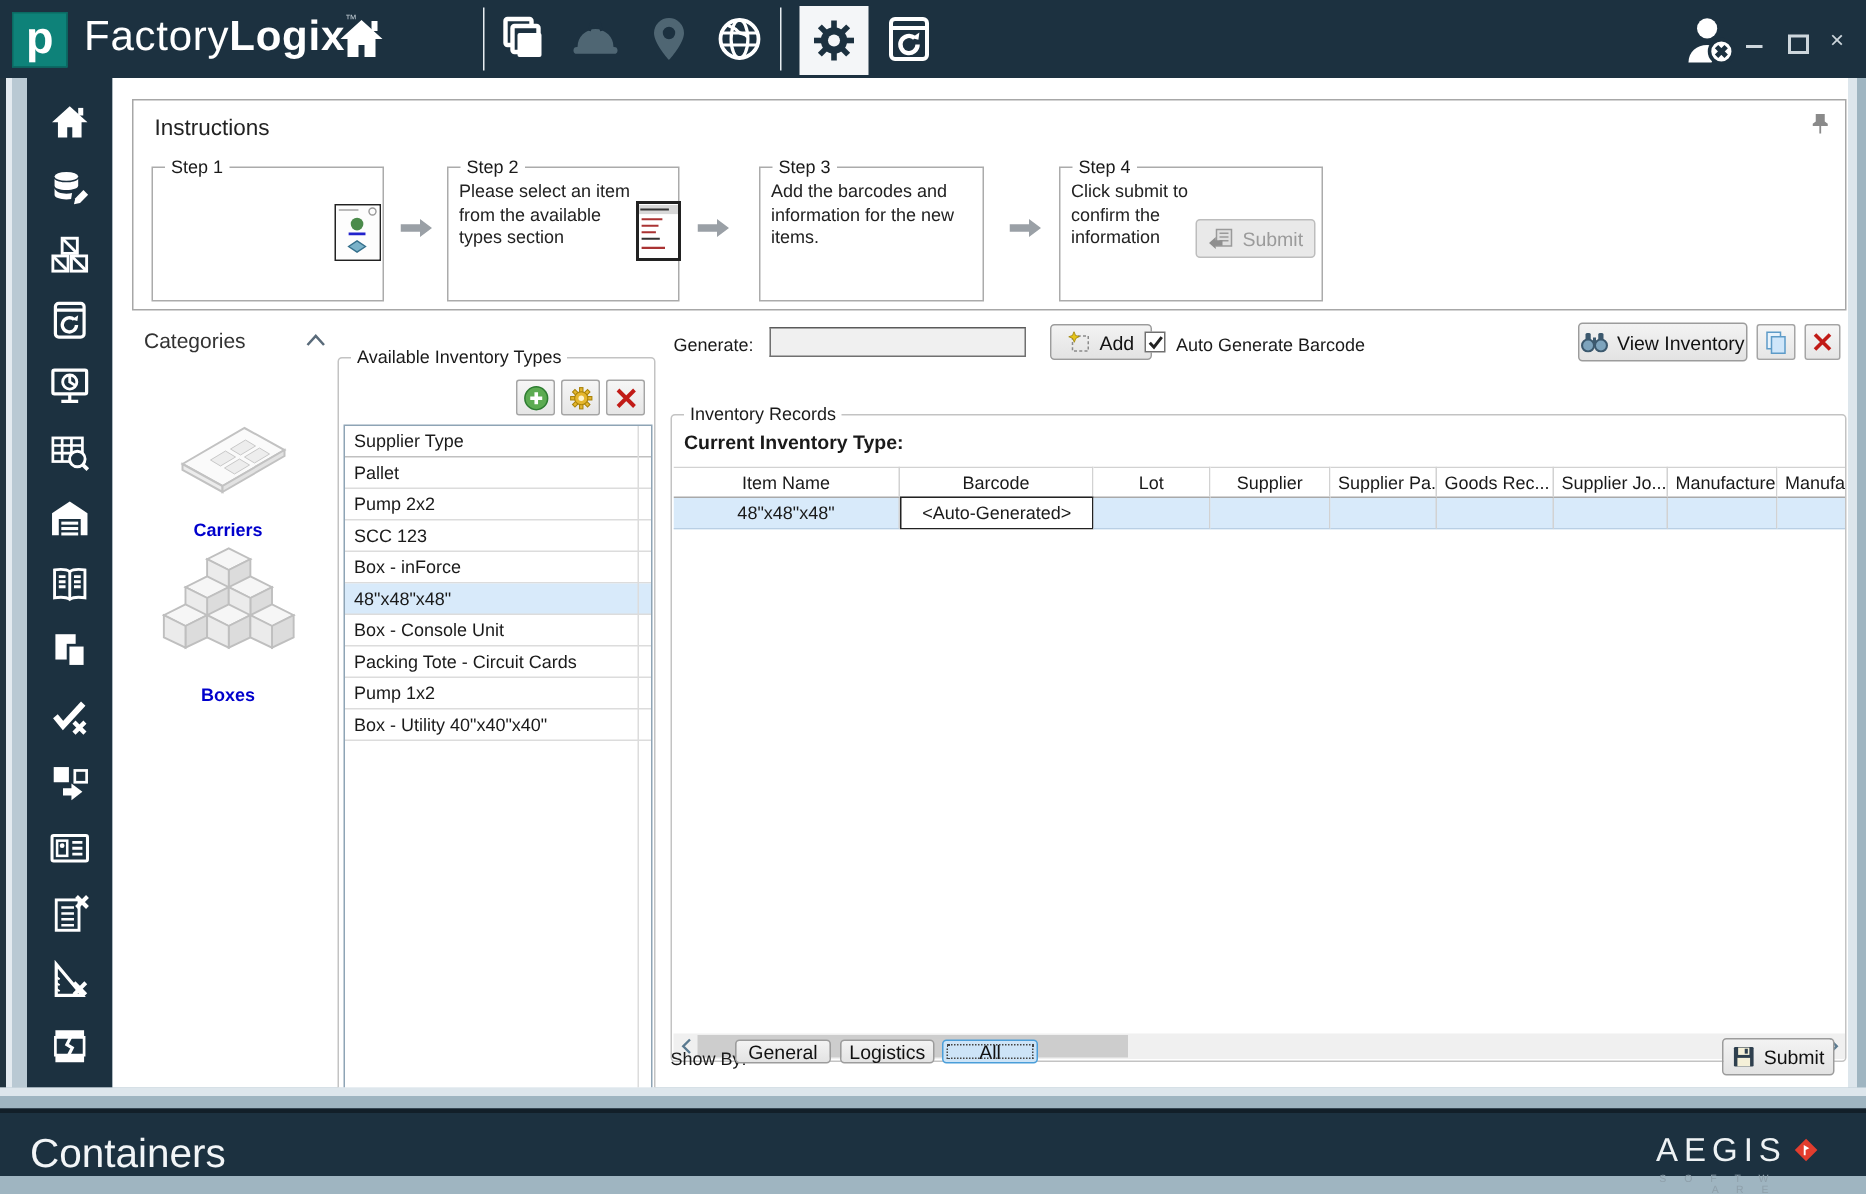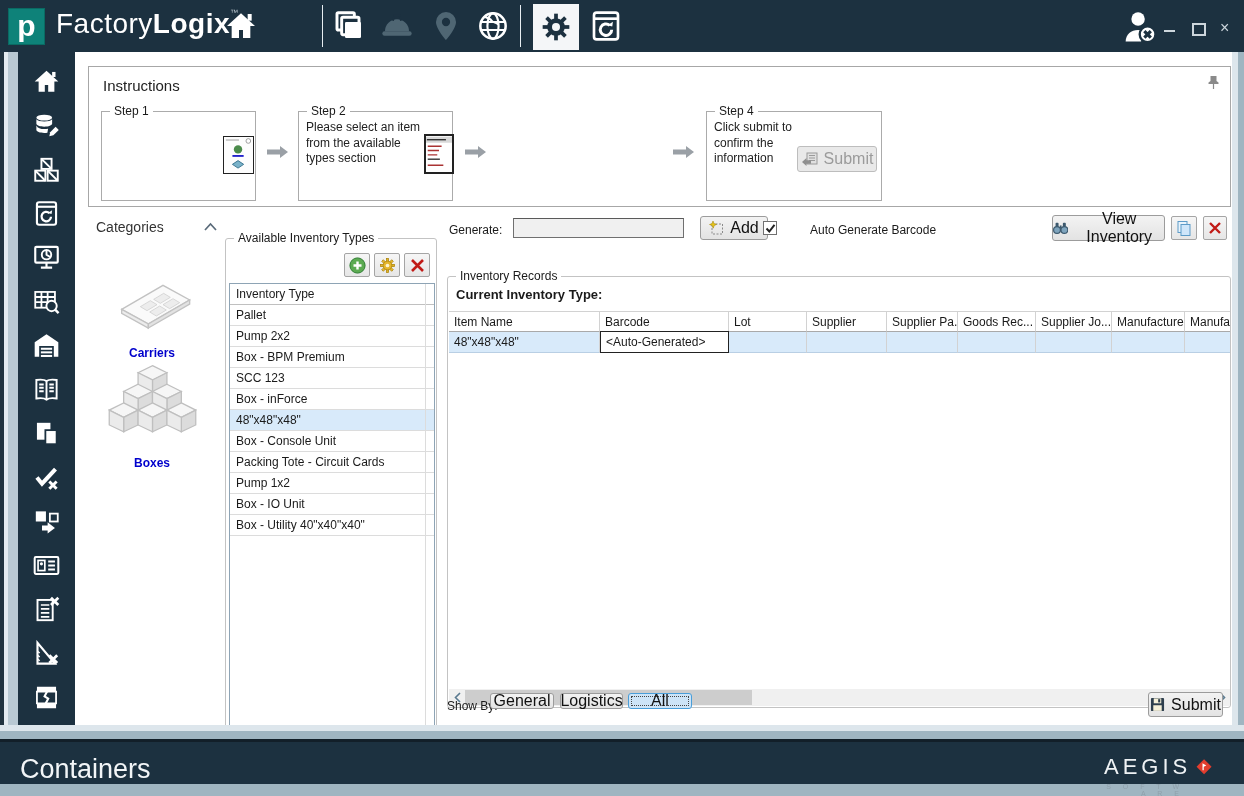--- a/index.html
+++ b/index.html
@@ -42,21 +42,21 @@
   .aegis-row { display:flex; align-items:center; justify-content:flex-end; gap:4px; }
   .aegis-name { color:#eef2f4; font-size:22px; letter-spacing:4px; font-weight:400; }
   .aegis-sub { color:#8fa0ab; font-size:7px; letter-spacing:5px; margin-top:1px; margin-right:30px; }
 
   
   .groupbox { position:absolute; border:1px solid #c3c3c3; border-radius:3px; background:#fff;margin-top:18px; }
   .legend { position:absolute; top:-8px; left:8px; background:#fff; padding:0 4px; font-size:12px; color:#1a1a1a; white-space:nowrap; }
   .stepbox { position:absolute; border:1px solid #ababab; background:#fff; }
   .btn { display:inline-flex; align-items:center; justify-content:center; gap:6px;
     background:linear-gradient(#f3f3f3,#e3e3e3); border:1px solid #9c9c9c; border-radius:3px;
-    font-size:16px; color:#111; cursor:pointer; }
+    font-size:13px; color:#111; cursor:pointer; }
   .btn-sel { background:#cde4f7; border:1px solid #4a9ed9; outline:1px dotted #444; outline-offset:-4px; }
   .btn-disabled { color:#9b9b9b; background:#e9e9e9; border-color:#bdbdbd; cursor:default; }
   .tool-btn { position:absolute; width:26px; height:24px; display:flex; align-items:center; justify-content:center;
     background:linear-gradient(#f6f6f6,#e6e6e6); border:1px solid #a5a5a5; border-radius:2px; cursor:pointer; }
 
   
   .instr { position:absolute; left:13px; top:14px; width:1143px; height:141px; border:1px solid #a7a7a7; background:#fff; }
   .instr-title { position:absolute; left:14px; top:10px; font-size:15px; color:#222; }
   .pin { position:absolute; right:10px; top:8px; }
   .step-text { position:absolute; left:7px; top:8px; font-size:12px; line-height:1.3; color:#222; width:118px; }
@@ -77,27 +77,27 @@
   .type-row.selected { background:#d8eafa; }
   .types-colline { position:absolute; top:0; right:8px; width:1px; height:100%; background:#dcdcdc; }
 
   
   .bc-label { position:absolute; left:374px; top:171px; }
   .bc-input { position:absolute; left:438px; top:166px; width:171px; height:20px; background:#f0f0f0;
     border:1px solid #707070; border-top-color:#5a5a5a; font-size:12px; padding:0 4px; }
   .add-btn { position:absolute; left:625px; top:164px; width:68px; height:24px;align-items:center; }
   .cb { position:absolute; left:688px; top:169px; width:14px; height:14px; background:#fff; border:1px solid #707070; cursor:pointer; }
   .cb svg { position:absolute; left:1px; top:1px; }
-  .cb-label { position:absolute; left:709px; top:171px; cursor:default;margin-left:26px; }
+  .cb-label { position:absolute; left:709px; top:171px; cursor:default; }
   .viewinv-btn { position:absolute; left:977px; top:163px; width:113px; height:26px; }
   .copy-btn { left:1096px; top:164px; }
   .x-btn { left:1128px; top:164px; width:24px; }
 
   
-  .rec-group { left:372px; top:206px; width:784px; height:432px; }
+  .rec-group { left:372px; top:206px; width:784px; height:432px;text-align:center; }
   .cur-type { position:absolute; left:8px; top:10px; font-size:13px; font-weight:bold; }
   .grid { position:absolute; left:1px; top:34px; width:781px; overflow:hidden; }
   .grid-row { display:flex; }
   .gcell { flex:0 0 auto; height:21px; line-height:20px; padding:0 5px; overflow:hidden; white-space:nowrap;
     border-right:1px solid #d2d2d2; border-bottom:1px solid #c8c8c8; }
   .ghead .gcell { background:#fff; border-bottom:1px solid #a9a9a9; border-top:1px solid #d2d2d2; }
   .gdata .gcell { background:#d8eafa; border-bottom:1px solid #b9cfe4; }
   .gdata .cell-focus { background:#fff; border:1px solid #222; height:22px; margin-top:-1px; }
   .hscroll { position:absolute; left:1px; bottom:1px; width:781px; height:17px; background:#f0f0f0; }
   .hs-arrow { position:absolute; top:0; width:16px; height:17px; display:flex; align-items:center; justify-content:center; cursor:pointer; }
@@ -309,20 +309,24 @@
           <rect x="0" y="0" width="30" height="7" fill="#d8d8d8"></rect>
           <path d="M1 3.5h22" stroke="#333" stroke-width="1.6"></path>
           <path d="M2 11h16M2 16h13M2 21h11M2 33h18" stroke="#a33" stroke-width="1.6"></path>
           <path d="M2 26h14" stroke="#333" stroke-width="1.6"></path>
         </svg>
       </div>
       <svg class="arrow" style="left:376px" width="22" height="14" viewBox="0 0 22 14">
           <path d="M0 4.5h13V1l8 6-8 6V9.5H0z" fill="#9aa0a6"></path>
         </svg>
 
+      <div class="stepbox" style="left:417px;top:44px;width:150px;height:90px">
+        <div class="legend">Step 3</div>
+        <div class="step-text" style="width:132px">Add the barcodes and information for the new items.</div>
+      </div>
       <svg class="arrow" style="left:584px" width="22" height="14" viewBox="0 0 22 14">
           <path d="M0 4.5h13V1l8 6-8 6V9.5H0z" fill="#9aa0a6"></path>
         </svg>
 
       <div class="stepbox step-wide" style="left:617px;top:44px;width:176px;height:90px">
         <div class="legend">Step 4</div>
         <div class="step-text">Click submit to confirm the information</div>
         <button class="btn btn-disabled" style="position:absolute;left:90px;top:34px;width:80px;height:26px">
           <svg width="17" height="15" viewBox="0 0 17 15">
             <rect x="6" y="1" width="10" height="11" fill="#e0e0e0" stroke="#9a9a9a"></rect>
@@ -397,31 +401,29 @@
         </svg>
       </div>
       <div class="tool-btn" style="right:6px;top:14px">
         <svg width="15" height="15" viewBox="0 0 15 15">
           <path d="M2 2l11 11M13 2L2 13" stroke="#c11b17" stroke-width="2.6"></path>
         </svg>
       </div>
 
       <div class="types-list">
         <div class="types-colline"></div>
-        <div class="type-row header">Inventory Type</div>
+        <div class="type-row header">Supplier Type</div>
         <div class="type-row">Pallet</div>
         <div class="type-row">Pump 2x2</div>
-        <div class="type-row">Box - BPM Premium</div>
         <div class="type-row">SCC 123</div>
         <div class="type-row">Box - inForce</div>
         <div class="type-row selected">48"x48"x48"</div>
         <div class="type-row">Box - Console Unit</div>
         <div class="type-row">Packing Tote - Circuit Cards</div>
         <div class="type-row">Pump 1x2</div>
-        <div class="type-row">Box - IO Unit</div>
         <div class="type-row">Box - Utility 40"x40"x40"</div>
       </div>
     </div>
 
     <div class="bc-label">Generate:</div>
     <input class="bc-input" value="" style="">
     <button class="btn add-btn">
       <svg width="15" height="14" viewBox="0 0 15 14">
         <rect x="3" y="3" width="10.5" height="10" fill="none" stroke="#8a8a8a" stroke-dasharray="2 1.5"></rect>
         <path d="M4 0l1 2.6L7.6 3.4 5.2 4.6 4.2 7.2 3.1 4.6.5 3.5 3 2.6z" fill="#e6c419" stroke="#9a7d00" stroke-width=".5"></path>

